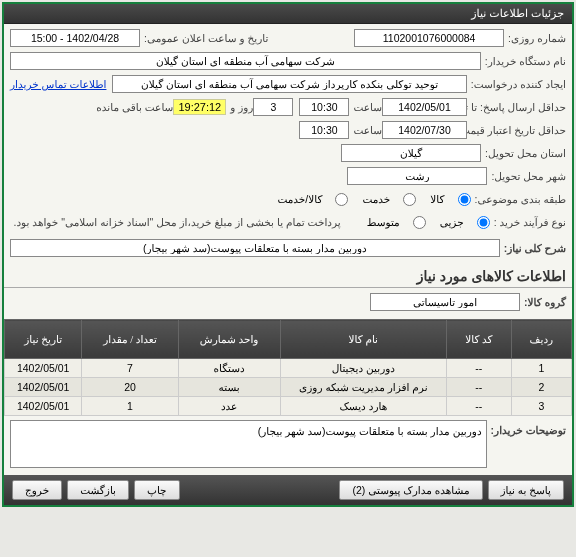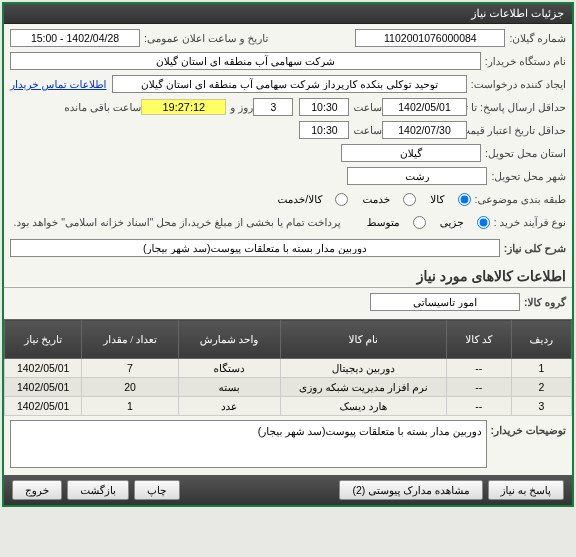--- a/index.html
+++ b/index.html
@@ -57,21 +57,21 @@
 .radio-item {
   display: flex;
   align-items: center;
   gap: 13px;
   margin-left: 12px;
   font-size: 10.5px;
 }
 .radio-item input[type="radio"] { margin: 0; }
 .highlight {
   background: #ffff66;
-  padding: 1px 20px;
+  padding: 1px 4px;
   border: 1px solid #cc9;
 }
 .section-title {
   font-weight: bold;
   color: #333;
   font-size: 14px;
   border-bottom: 1px solid #aaa;
   padding: 3px 6px;
 }
 table.grid {
@@ -126,21 +126,21 @@
 .small-gap { width: 6px; }
 </style>
 </head>
 <body>
 
 <div class="panel">
   <div class="panel-header">جزئیات اطلاعات نیاز</div>
   <div class="form-area">
 
     <div class="row">
-      <span class="label">شماره گیلان:</span>
+      <span class="label">شماره روزی:</span>
       <input class="input" style="width: 150px;" value="1102001076000084">
       <span class="spacer"></span>
       <span class="label">تاریخ و ساعت اعلان عمومی:</span>
       <input class="input" style="width: 130px;" value="1402/04/28 - 15:00">
     </div>
 
     <div class="row">
       <span class="label">نام دستگاه خریدار:</span>
       <input class="input wide" value="شرکت سهامی آب منطقه ای استان گیلان" style="">
     </div>

